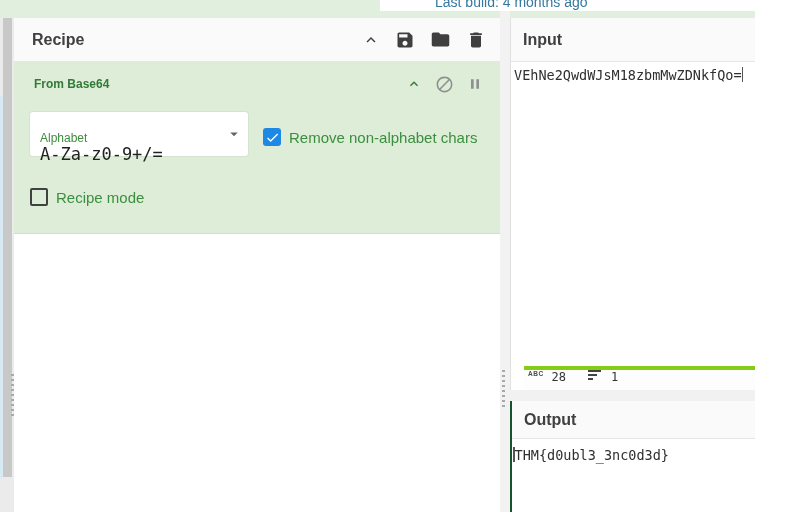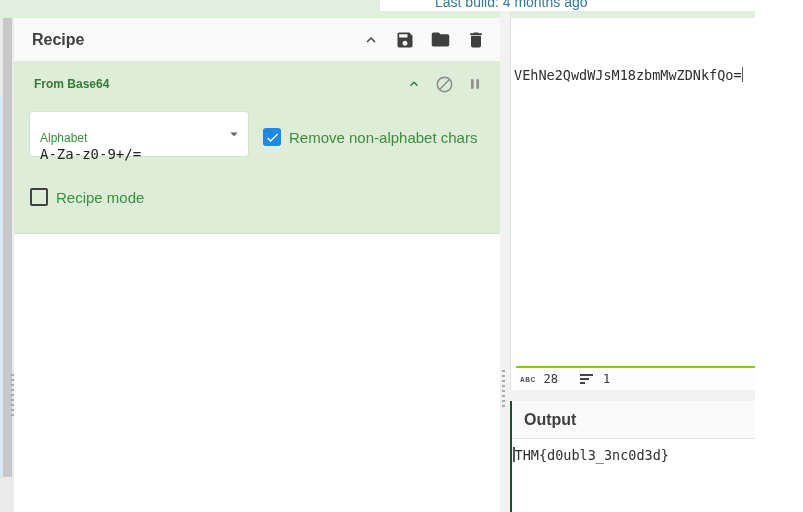--- a/index.html
+++ b/index.html
@@ -46,21 +46,21 @@
   .op-title { font-size:12px; font-weight:bold; color:#337a36; }
   .op-icons { margin-left:auto; display:flex; align-items:center; gap:13px; padding-right:17px; }
   .op-icons svg { display:block; cursor:pointer; }
 
   .arg-select {
     position:absolute; left:16px; top:50px; width:218px; height:44px;
     background:#fff; border-radius:3px; padding:19px 24px 0 10px; cursor:pointer;
     box-shadow:0 0 0 1px rgba(0,0,0,0.04);
   }
   .arg-label { display:block; font-size:12px; color:#3c8e3f; line-height:14px; }
-  .arg-value { font-size:14px; color:#222; line-height:19px; white-space:nowrap; }
+  .arg-value { font-size:17px; color:#222; line-height:19px; white-space:nowrap; }
   .select-caret { position:absolute; right:5px; top:13px; color:#666; }
 
   .checkbox-row { position:absolute; display:flex; align-items:center; gap:8px; cursor:pointer; }
   .cb-remove { left:249px; top:66px; }
   .cb-strict { left:16px; top:126px; }
   .cb-box { width:18px; height:18px; border-radius:3px; flex:0 0 auto;
             display:flex; align-items:center; justify-content:center; }
   .cb-checked { background:#1e88e5; }
   .cb-unchecked { background:transparent; border:2px solid #414141; border-radius:2px; }
   .cb-label { font-size:15px; color:#3c8e3f; }
@@ -72,22 +72,22 @@
   
   .input-pane {
     position:absolute; left:510px; top:18px; width:293px; height:372px;
     background:#fff; border-left:1px solid #e0e0e0;
   }
   .input-pane .panel-header, .output-pane .panel-header { padding-left:12px; }
   .io-text { position:absolute; left:0; right:0; top:44px; bottom:24px;
              padding:5px 2px 0 3px; font-size:13.5px; color:#2f2f2f; cursor:text; overflow:hidden; }
   .cursor { display:inline-block; width:1.5px; height:15px; background:#555; vertical-align:-2px; }
   .status-bar {
-    position:absolute; left:5px; right:0; bottom:0; height:24px; background:#fdfdfd;
-    border-top:2px solid #84cc16; display:flex; align-items:center; padding-left:4px;
+    position:absolute; left:13px; right:0; bottom:0; height:24px; background:#fdfdfd;
+    border-top:4px solid #84cc16; display:flex; align-items:flex-start; padding-left:4px;
   }
   .abc-icon { font-size:6.5px; font-weight:bold; color:#4a4a4a; letter-spacing:0.5px; }
   .count { font-size:12px; color:#333; font-family:"DejaVu Sans Mono", monospace; }
   .char-count { margin-left:8px; }
   .lines-icon { margin-left:22px; display:flex; flex-direction:column; gap:2px; }
   .lines-icon i { display:block; height:2px; background:#444; }
   .lines-icon i:nth-child(1){ width:13px; }
   .lines-icon i:nth-child(2){ width:9px; }
   .lines-icon i:nth-child(3){ width:5px; }
   .line-count { margin-left:10px; }
@@ -174,20 +174,23 @@
         <span class="cb-label">Recipe mode</span>
       </label>
     </div>
   </section>
 
   <div class="mid-gutter">
     <div class="gutter-dots"></div>
   </div>
 
   <section class="input-pane">
+    <header class="panel-header">
+      <span class="panel-title">Input</span>
+    </header>
     <div class="io-text mono"><span>VEhNe2QwdWJsM18zbmMwZDNkfQo=</span><span class="cursor"></span></div>
     <div class="status-bar">
       <span class="abc-icon">ABC</span>
       <span class="count char-count">28</span>
       <span class="lines-icon">
           <i></i>
           <i></i>
           <i></i>
         </span>
       <span class="count line-count">1</span>

